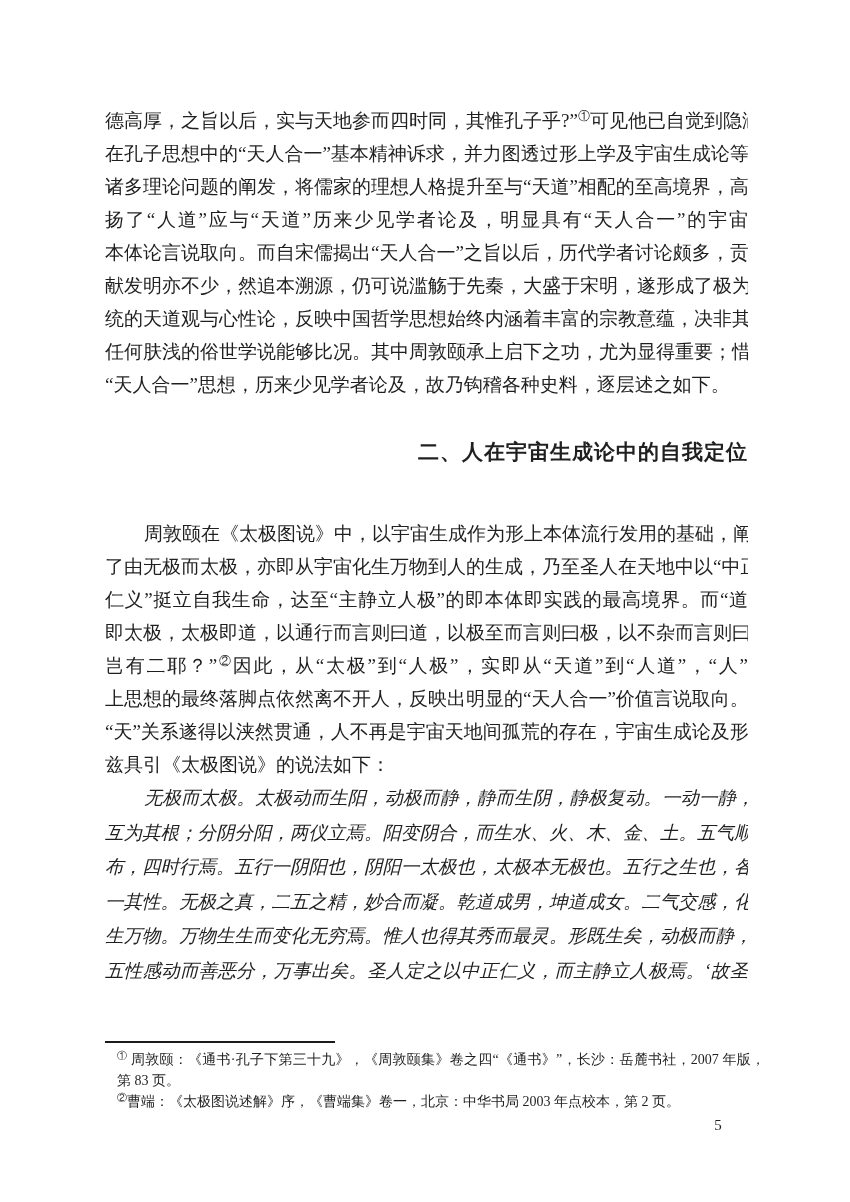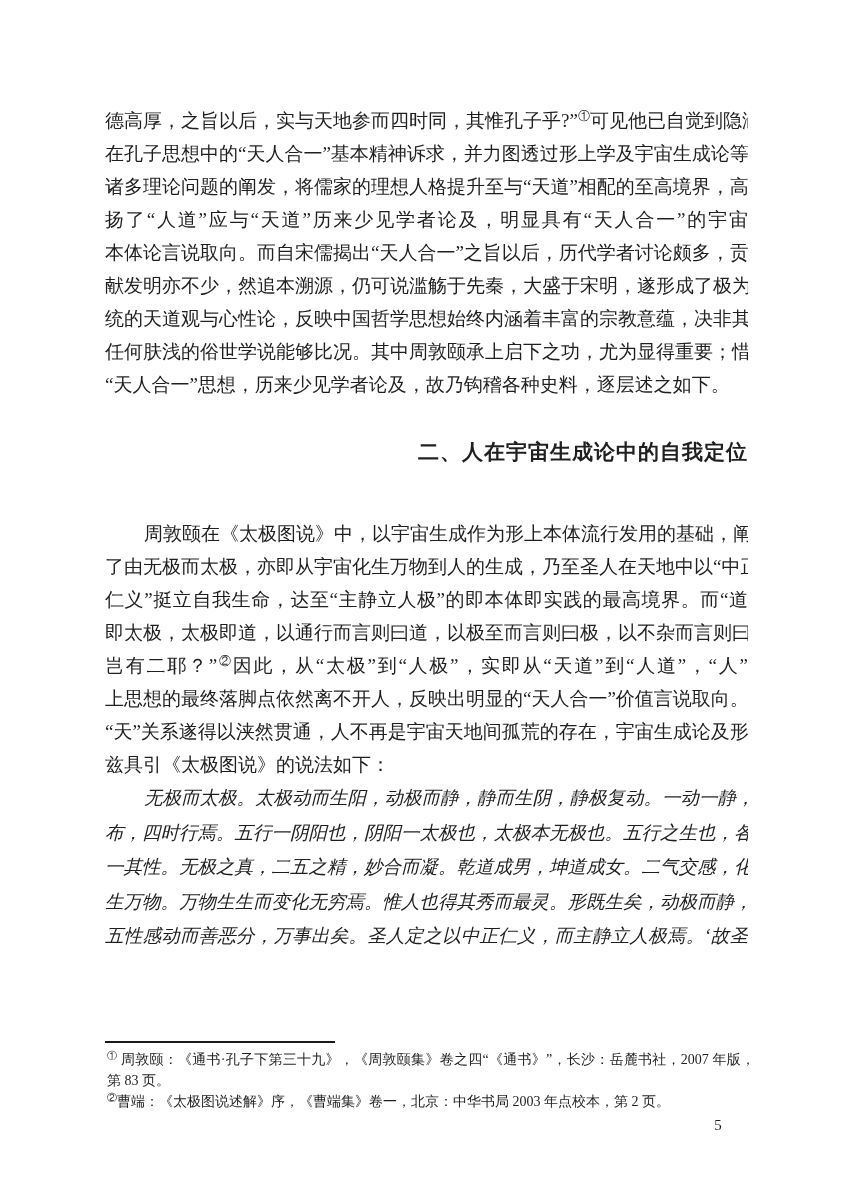--- a/index.html
+++ b/index.html
@@ -55,21 +55,21 @@
   }
   .fn-divider {
     position: absolute;
     left: 105px;
     top: 1041px;
     width: 230px;
     border-top: 2px solid #1a1a1a;
   }
   .footnotes {
     position: absolute;
-    left: 107px;
+    left: 117px;
     top: 1049px;
     width: 648px;
     font-size: 14px;
     line-height: 21px;
     text-align: justify;
   }
   .footnote { margin: 0; }
   sup.fnm {
     font-size: 10px;
     line-height: 0;
@@ -109,20 +109,21 @@
     <div class="ln">仁义”挺立自我生命，达至“主静立人极”的即本体即实践的最高境界。而“道</div>
     <div class="ln">即太极，太极即道，以通行而言则曰道，以极至而言则曰极，以不杂而言则曰一，</div>
     <div class="ln"><span>岂有二耶？”</span><sup class="fnref">②</sup><span>因此，从“太极”到“人极”，实即从“天道”到“人道”，“人”</span></div>
     <div class="ln">上思想的最终落脚点依然离不开人，反映出明显的“天人合一”价值言说取向。</div>
     <div class="ln">“天”关系遂得以浃然贯通，人不再是宇宙天地间孤荒的存在，宇宙生成论及形</div>
     <div class="ln ln-end">兹具引《太极图说》的说法如下：</div>
   </div>
 
   <div class="col blockquote" style="top:781px;">
     <div class="ln ind">无极而太极。太极动而生阳，动极而静，静而生阴，静极复动。一动一静，</div>
+    <div class="ln">互为其根；分阴分阳，两仪立焉。阳变阴合，而生水、火、木、金、土。五气顺</div>
     <div class="ln">布，四时行焉。五行一阴阳也，阴阳一太极也，太极本无极也。五行之生也，各</div>
     <div class="ln">一其性。无极之真，二五之精，妙合而凝。乾道成男，坤道成女。二气交感，化</div>
     <div class="ln">生万物。万物生生而变化无穷焉。惟人也得其秀而最灵。形既生矣，动极而静，</div>
     <div class="ln">五性感动而善恶分，万事出矣。圣人定之以中正仁义，而主静立人极焉。‘故圣</div>
   </div>
 
   <div class="fn-divider"></div>
 
   <div class="footnotes">
     <p class="footnote"><sup class="fnm">①</sup><span> 周敦颐：《通书·孔子下第三十九》，《周敦颐集》卷之四“《通书》”，长沙：岳麓书社，2007 年版，第 83 页。</span></p>

